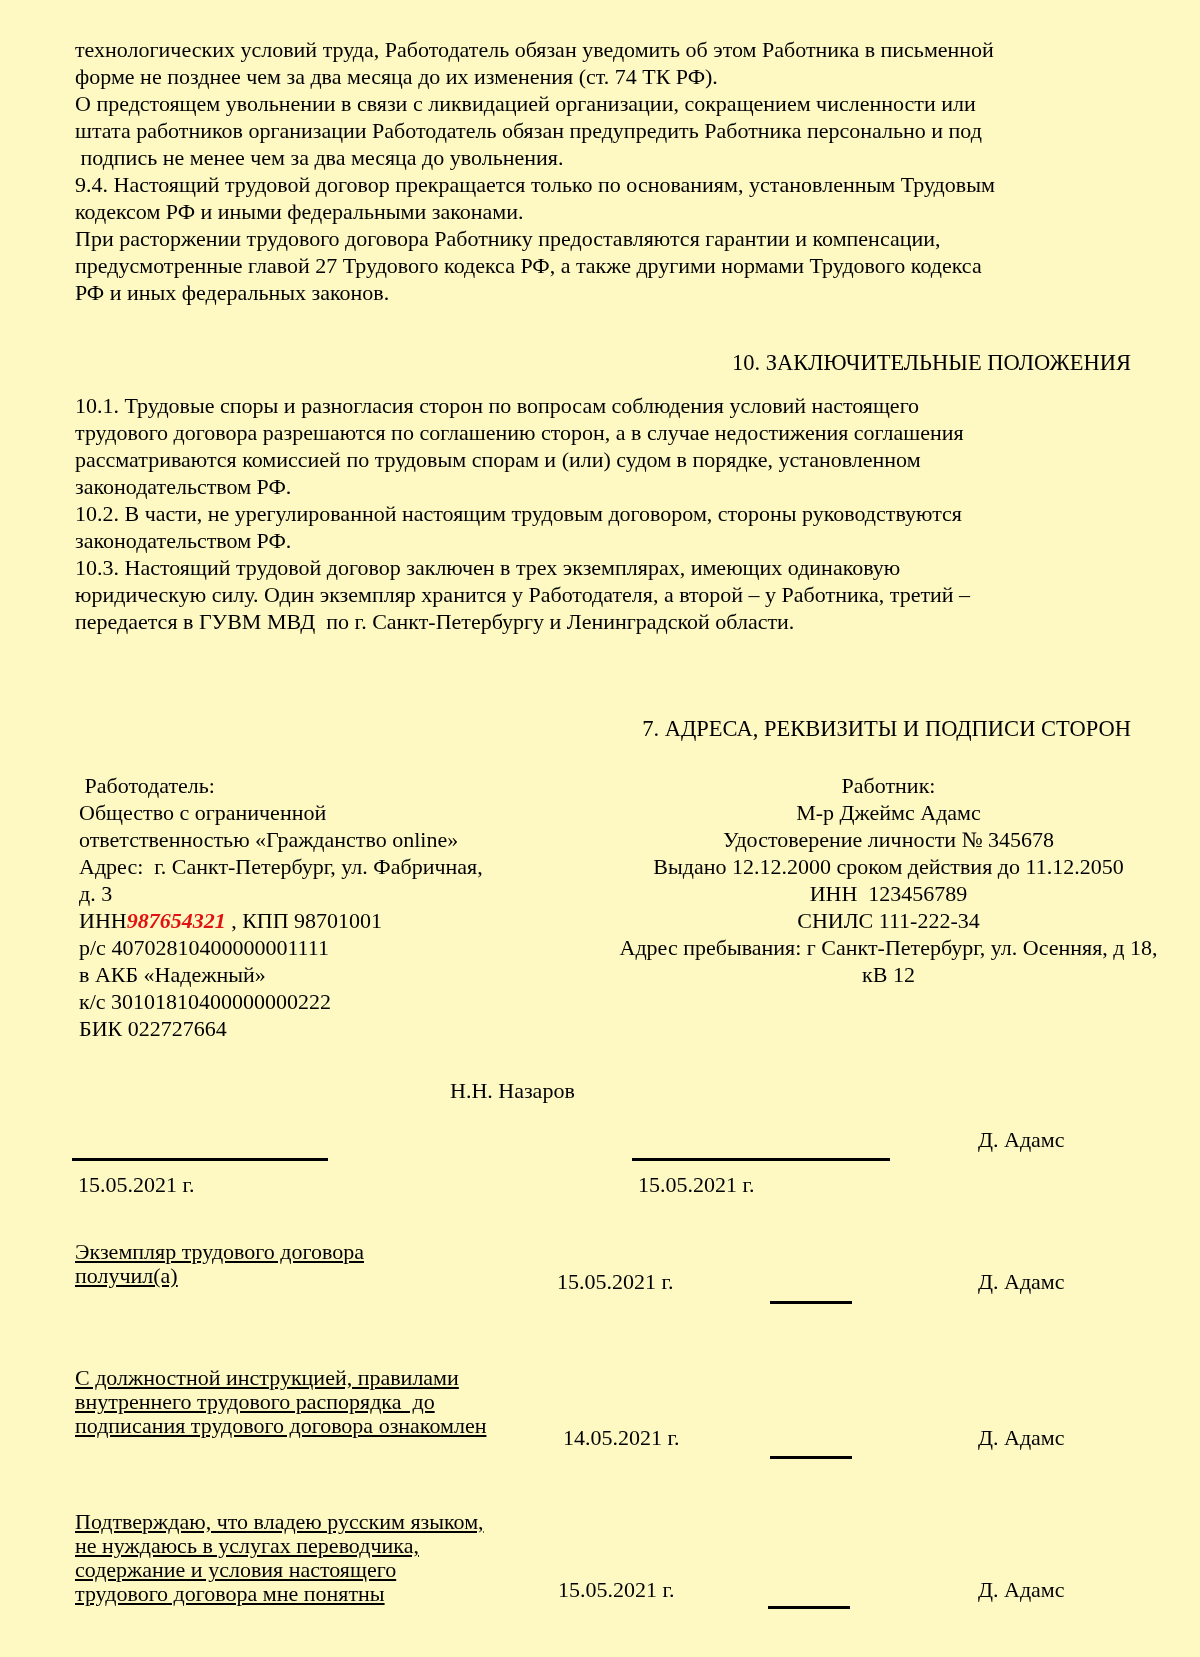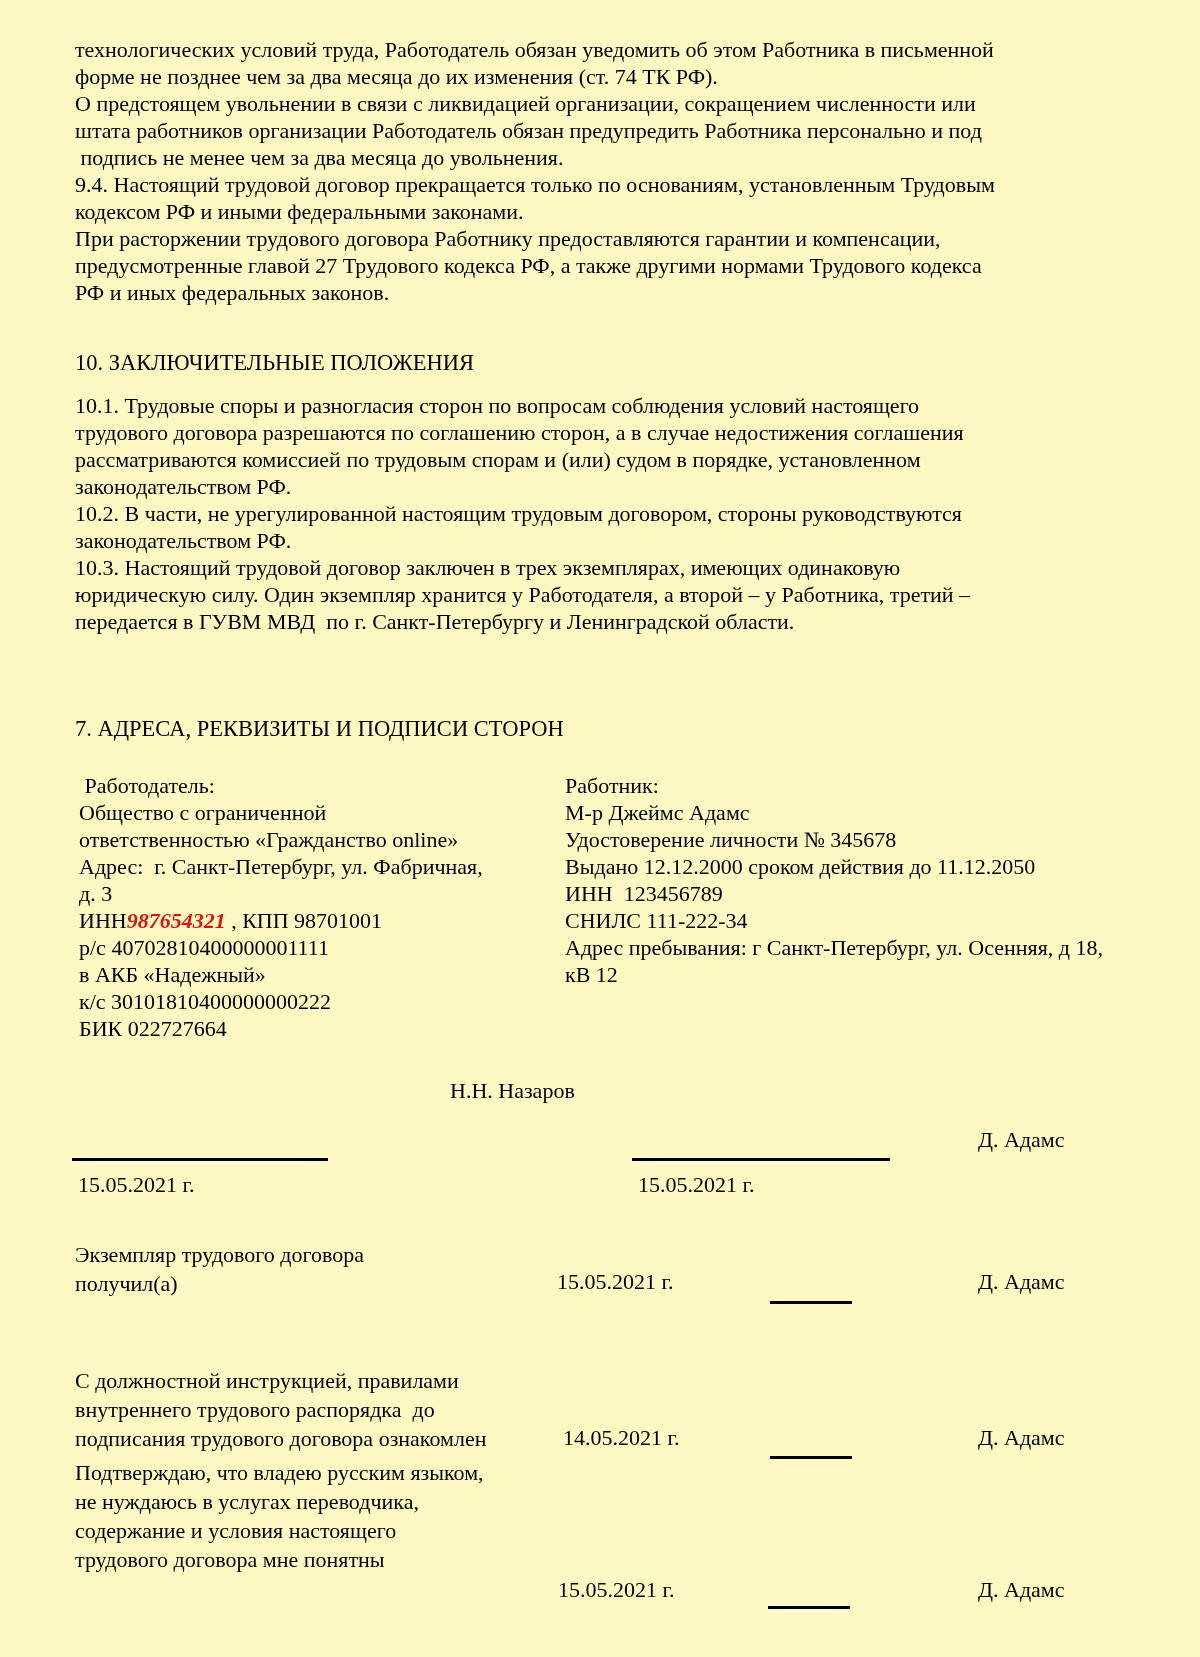--- a/index.html
+++ b/index.html
@@ -19,21 +19,21 @@
   }
   .txt {
     position: absolute;
     white-space: pre-wrap;
     line-height: 27px;
   }
   .heading {
     position: absolute;
     left: 75px;
     width: 1056px;
-    text-align: left;
+    text-align: right;
     font-size: 22.5px;
     line-height: 27px;
   }
   .col {
     position: absolute;
     line-height: 27px;
   }
   .col .sub {
     white-space: pre-wrap;
     line-height: 27px;
@@ -44,21 +44,22 @@
     font-style: italic;
   }
   .sigline {
     position: absolute;
     height: 3px;
     background: #000000;
   }
   .sig-label {
     position: absolute;
     white-space: pre-wrap;
-    line-height: 29px;
+    line-height: 24px;
+    text-decoration: underline;
   }
   .sig-date, .sig-name {
     position: absolute;
     white-space: nowrap;
     line-height: 24px;
   }
 </style>
 </head>
 <body>
 
@@ -95,21 +96,21 @@
 ответственностью «Гражданство online»
 Адрес:  г. Санкт-Петербург, ул. Фабричная,
 д. 3</div>
     <div class="sub"><span>ИНН</span><span class="inn-red">987654321</span><span> , КПП 98701001</span></div>
     <div class="sub">р/с 40702810400000001111
 в АКБ «Надежный»
 к/с 30101810400000000222
 БИК 022727664</div>
   </div>
 
-  <div class="col" style="top:772px; left:565px; width:585px;">
+  <div class="col" style="top:772px; left:596px; width:585px;text-align:center;">
     <div class="sub">Работник:
 М-р Джеймс Адамс
 Удостоверение личности № 345678
 Выдано 12.12.2000 сроком действия до 11.12.2050
 ИНН  123456789
 СНИЛС 111-222-34
 Адрес пребывания: г Санкт-Петербург, ул. Осенняя, д 18,
 кВ 12</div>
   </div>
 
@@ -128,21 +129,21 @@
   <div class="sigline" style="top:1301px; left:770px; width:82px;"></div>
   <div class="sig-name" style="top:1270px; left:978px;">Д. Адамс</div>
 
   <div class="sig-label" style="top:1366px; left:75px; width:470px;">С должностной инструкцией, правилами
 внутреннего трудового распорядка  до
 подписания трудового договора ознакомлен</div>
   <div class="sig-date" style="top:1426px; left:563px;">14.05.2021 г.</div>
   <div class="sigline" style="top:1456px; left:770px; width:82px;"></div>
   <div class="sig-name" style="top:1426px; left:978px;">Д. Адамс</div>
 
-  <div class="sig-label" style="top:1458px; left:75px; width:470px;">Подтверждаю, что владею русским языком,
+  <div class="sig-label" style="top:1510px; left:75px; width:470px;">Подтверждаю, что владею русским языком,
 не нуждаюсь в услугах переводчика,
 содержание и условия настоящего
 трудового договора мне понятны</div>
   <div class="sig-date" style="top:1578px; left:558px;">15.05.2021 г.</div>
   <div class="sigline" style="top:1606px; left:768px; width:82px;"></div>
   <div class="sig-name" style="top:1578px; left:978px;">Д. Адамс</div>
 
 </div>
 
 </body></html>

